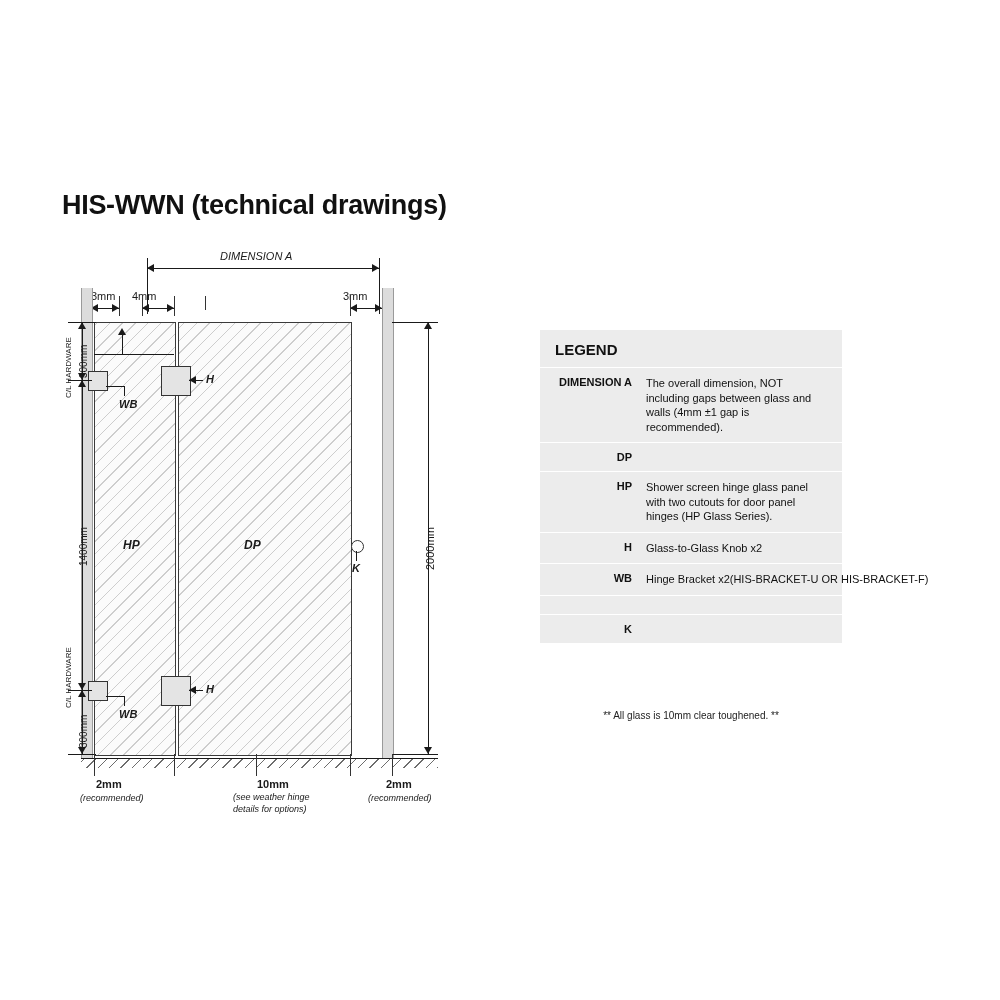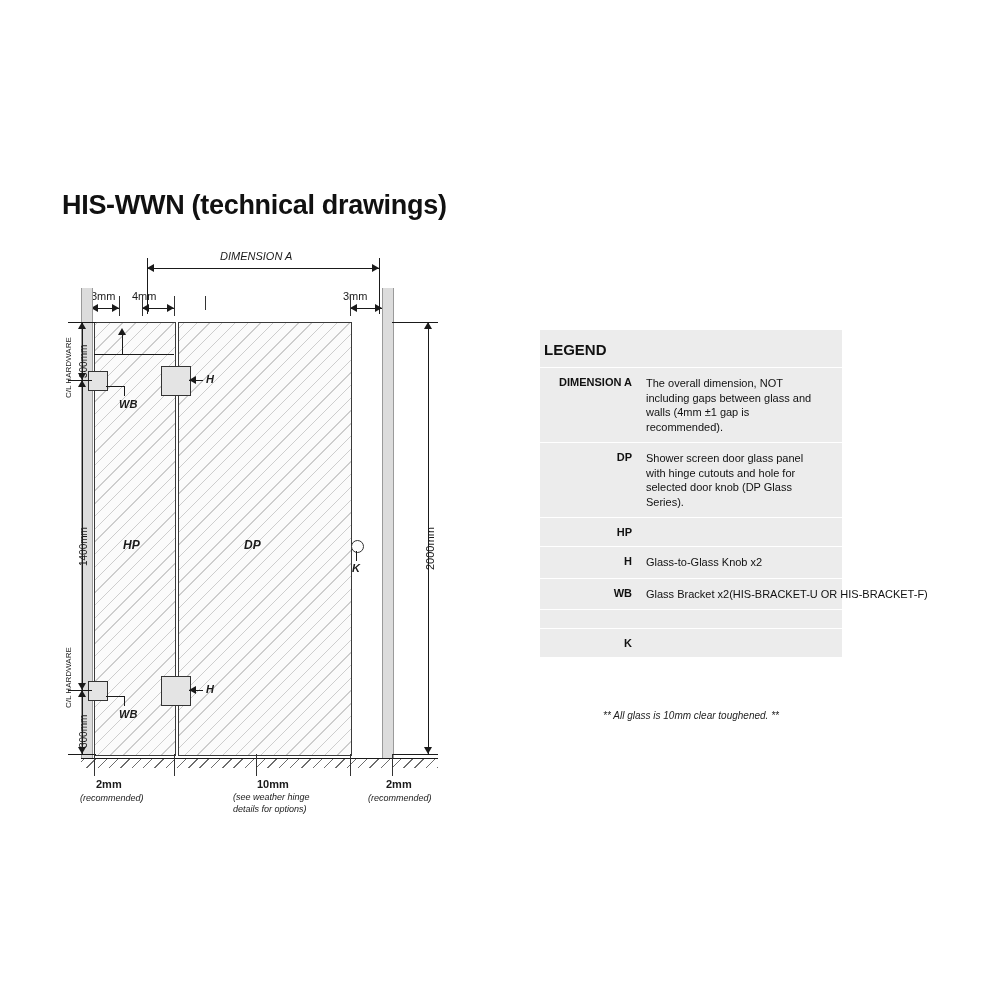--- a/index.html
+++ b/index.html
@@ -131,21 +131,21 @@
   
   #legend {
     position: absolute;
     left: 540px;
     top: 330px;
     width: 302px;
     background: #ececec;
     font-size: 11px;
   }
   #legend .legend-title {
-    padding: 11px 14px 9px 4px;
+    padding: 11px 14px 9px 15px;
     font-size: 15px;
     font-weight: bold;
     color: #111;
     border-bottom: 1px solid #ffffff;
   }
   .lrow {
     display: flex;
     border-bottom: 1px solid #ffffff;
     min-height: 26px;
   }
@@ -170,21 +170,20 @@
   }
   .lval.wide { white-space: nowrap; }
   .lrow.spacer { min-height: 18px; }
   #legend-note {
     position: absolute;
     left: 540px;
     top: 710px;
     width: 302px;
     text-align: center;
     font-size: 10px;
-    font-style: italic;
     color: #222;
   }
 </style>
 </head>
 <body>
 
 <div id="page-title">HIS-WWN (technical drawings)</div>
 
 <div id="drawing">
 
@@ -309,32 +308,32 @@
 
 <div id="legend">
   <div class="legend-title">LEGEND</div>
 
   <div class="lrow">
     <div class="lkey">DIMENSION A</div>
     <div class="lval">The overall dimension, NOT including gaps between glass and walls (4mm ±1 gap is recommended).</div>
   </div>
   <div class="lrow">
     <div class="lkey">DP</div>
-    <div class="lval">Shower screen door glass panel with hinge cutouts and hole for selected door knob (DP Glass Series).</div>
   </div>
   <div class="lrow">
     <div class="lkey">HP</div>
+    <div class="lval">Shower screen hinge glass panel with two cutouts for door panel hinges (HP Glass Series).</div>
   </div>
   <div class="lrow">
     <div class="lkey">H</div>
     <div class="lval">Glass-to-Glass Knob x2</div>
   </div>
   <div class="lrow">
     <div class="lkey">WB</div>
-    <div class="lval wide">Glass Bracket x2(HIS-BRACKET-U OR HIS-BRACKET-F)</div>
+    <div class="lval wide">Hinge Bracket x2(HIS-BRACKET-U OR HIS-BRACKET-F)</div>
   </div>
   <div class="lrow spacer">
     <div class="lkey"></div>
     <div class="lval"></div>
   </div>
   <div class="lrow">
     <div class="lkey">K</div>
   </div>
 </div>
 

